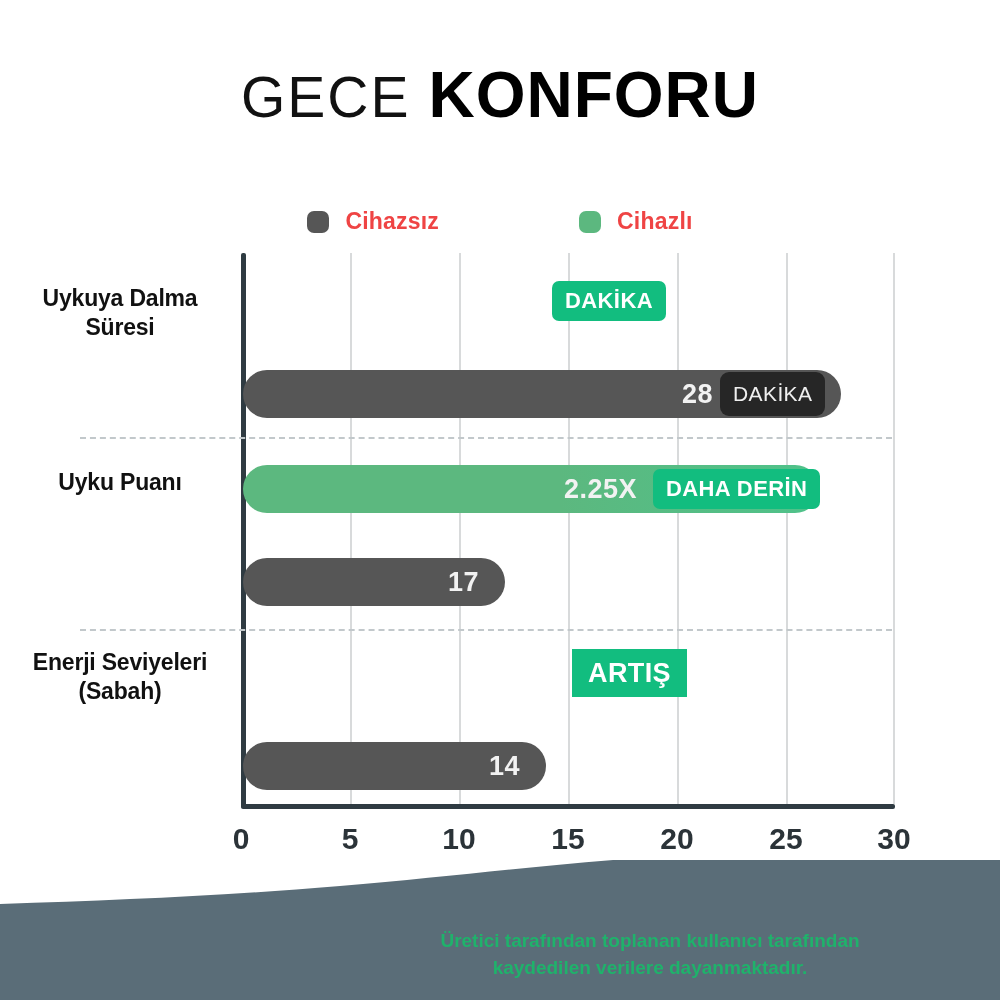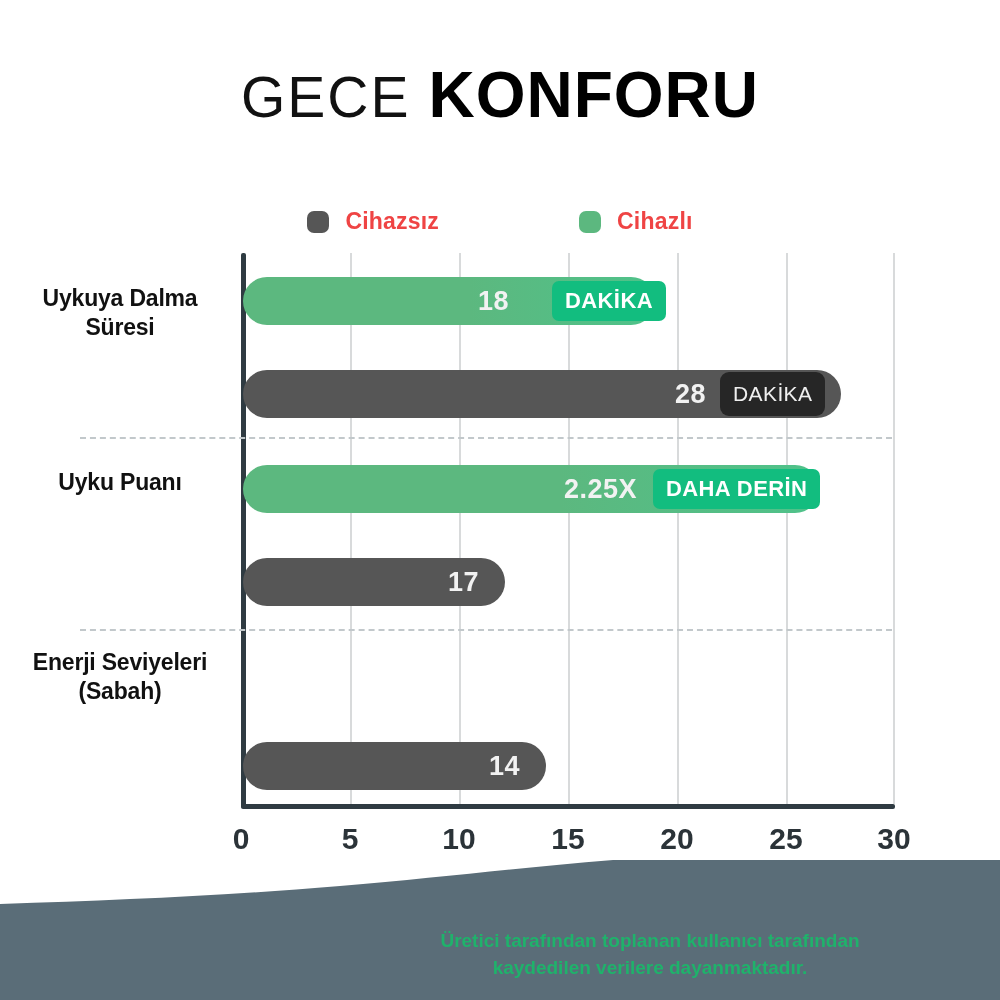--- a/index.html
+++ b/index.html
@@ -237,43 +237,41 @@
   <div class="axis-y"></div>
   <div class="axis-x"></div>
 
   <div class="gridline" style="left:109px;"></div>
   <div class="gridline" style="left:218px;"></div>
   <div class="gridline" style="left:327px;"></div>
   <div class="gridline" style="left:436px;"></div>
   <div class="gridline" style="left:545px;"></div>
   <div class="gridline" style="left:652px;"></div>
 
-  <div class="bar green" style="left:2px; top:24px; width:412px;">
-    <span class="bar-value" style="right:146px;">18</span>
-  </div>
   <div class="badge green-badge" style="left:311px; top:28px;">DAKİKA</div>
 
   <div class="bar gray" style="left:2px; top:117px; width:598px;">
-    <span class="bar-value" style="right:135px;margin-left:47px;">28</span>
+    <span class="bar-value" style="right:128px;margin-left:47px;">28</span>
   </div>
   <div class="badge dark-badge" style="left:479px; top:119px;">DAKİKA</div>
 
   <div class="sep" style="left:-161px; top:184px;"></div>
 
   <div class="bar green" style="left:2px; top:212px; width:576px;">
     <span class="bar-value" style="right:182px;">2.25X</span>
   </div>
   <div class="badge green-badge" style="left:412px; top:216px;">DAHA DERİN</div>
 
   <div class="bar gray" style="left:2px; top:305px; width:262px;">
     <span class="bar-value" style="right:26px;">17</span>
   </div>
 
   <div class="sep" style="left:-161px; top:376px;"></div>
 
+  <div class="badge square-badge" style="left:331px; top:396px;">ARTIŞ</div>
 
   <div class="bar gray" style="left:2px; top:489px; width:303px;">
     <span class="bar-value" style="right:26px;">14</span>
   </div>
 </div>
 
 <div class="tick" style="left:211px;">0</div>
 <div class="tick" style="left:320px;">5</div>
 <div class="tick" style="left:429px;">10</div>
 <div class="tick" style="left:538px;">15</div>

